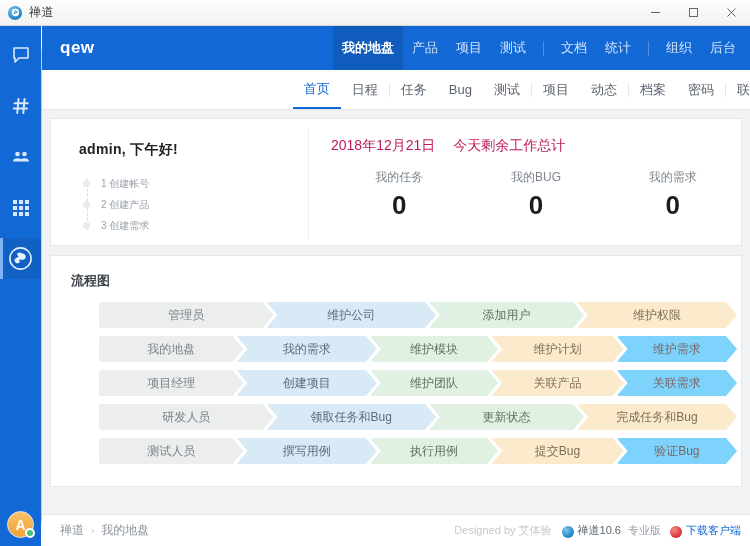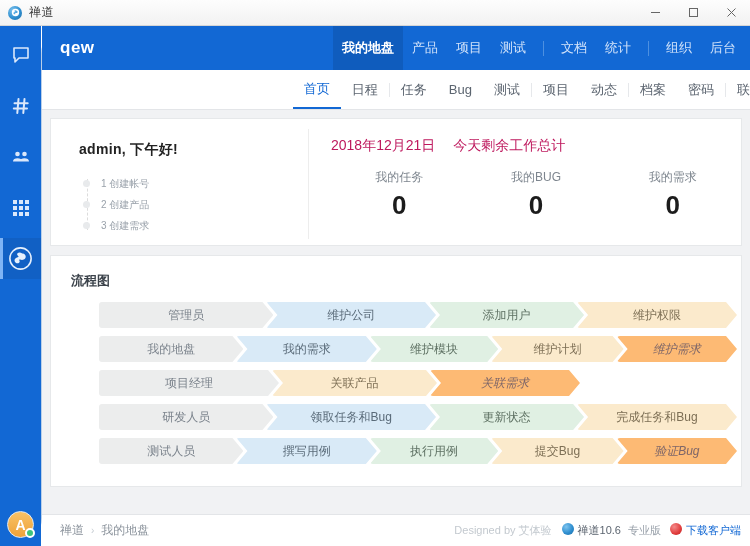--- a/index.html
+++ b/index.html
@@ -170,32 +170,32 @@
     clip-path: polygon(0 0, calc(100% - 11px) 0, 100% 50%, calc(100% - 11px) 100%, 0 100%);
   }
   .chev.mid {
     clip-path: polygon(0 0, calc(100% - 11px) 0, 100% 50%, calc(100% - 11px) 100%, 0 100%, 11px 50%);
     margin-left: -11px;
   }
   .c-gray   { background: #eceded; color: #7b838c; }
   .c-blue   { background: #d9eaf7; color: #5a6b79; }
   .c-green  { background: #e0f0e3; color: #5e7163; }
   .c-orange { background: #fbeacc; color: #7d6f55; }
-  .c-pink   { background: #fdba74; color: #7e6668; font-style: italic; }
+  .c-pink   { background: #7dd3fc; color: #7e6668; }
 
   
   .footer {
     position: absolute; left: 0; bottom: 0; width: 709px; height: 32px;
     background: #ffffff; border-top: 1px solid #e3e5e8;
     display: flex; align-items: center; padding: 0 10px 0 18px;
   }
   .crumb { display: flex; align-items: center; font-size: 12px; color: #8b939c; }
   .crumb .sep { margin: 0 7px; color: #c6ccd2; font-size: 10px; }
   .crumb .c-link { color: #8b939c; }
-  .foot-right { margin-left: auto; display: flex; align-items: flex-start; font-size: 11px; color: #9aa2ab; }
+  .foot-right { margin-left: auto; display: flex; align-items: flex-end; font-size: 11px; color: #9aa2ab; }
   .foot-right .designed { color: #c3c9cf; }
   .zt-dot {
     width: 12px; height: 12px; border-radius: 50%; margin: 0 4px 0 10px;
     background: radial-gradient(circle at 35% 32%, #7fc4ef 0%, #2f8fd0 55%, #1a6ba5 100%);
     display: inline-block;
   }
   .foot-right .ver { color: #5c6570; }
   .foot-right .pro { margin-left: 7px; color: #9aa2ab; }
   .red-dot {
     width: 12px; height: 12px; border-radius: 50%; margin: 0 4px 0 9px;
@@ -383,20 +383,22 @@
             </div>
             <div class="flow-row">
               <div class="chev start c-gray" style="width: 180px;">我的地盘</div>
               <div class="chev mid c-blue" style="width: 175px;">我的需求</div>
               <div class="chev mid c-green" style="width: 160px;">维护模块</div>
               <div class="chev mid c-orange" style="width: 165px;">维护计划</div>
               <div class="chev mid c-pink" style="width: 150px;">维护需求</div>
             </div>
             <div class="flow-row">
               <div class="chev start c-gray" style="width: 180px;">项目经理</div>
+              <div class="chev mid c-blue" style="width: 175px;">创建项目</div>
+              <div class="chev mid c-green" style="width: 160px;">维护团队</div>
               <div class="chev mid c-orange" style="width: 165px;">关联产品</div>
               <div class="chev mid c-pink" style="width: 150px;">关联需求</div>
             </div>
             <div class="flow-row">
               <div class="chev start c-gray" style="width: 180px;">研发人员</div>
               <div class="chev mid c-blue" style="width: 175px;">领取任务和Bug</div>
               <div class="chev mid c-green" style="width: 160px;">更新状态</div>
               <div class="chev mid c-orange" style="width: 165px;">完成任务和Bug</div>
             </div>
             <div class="flow-row">

